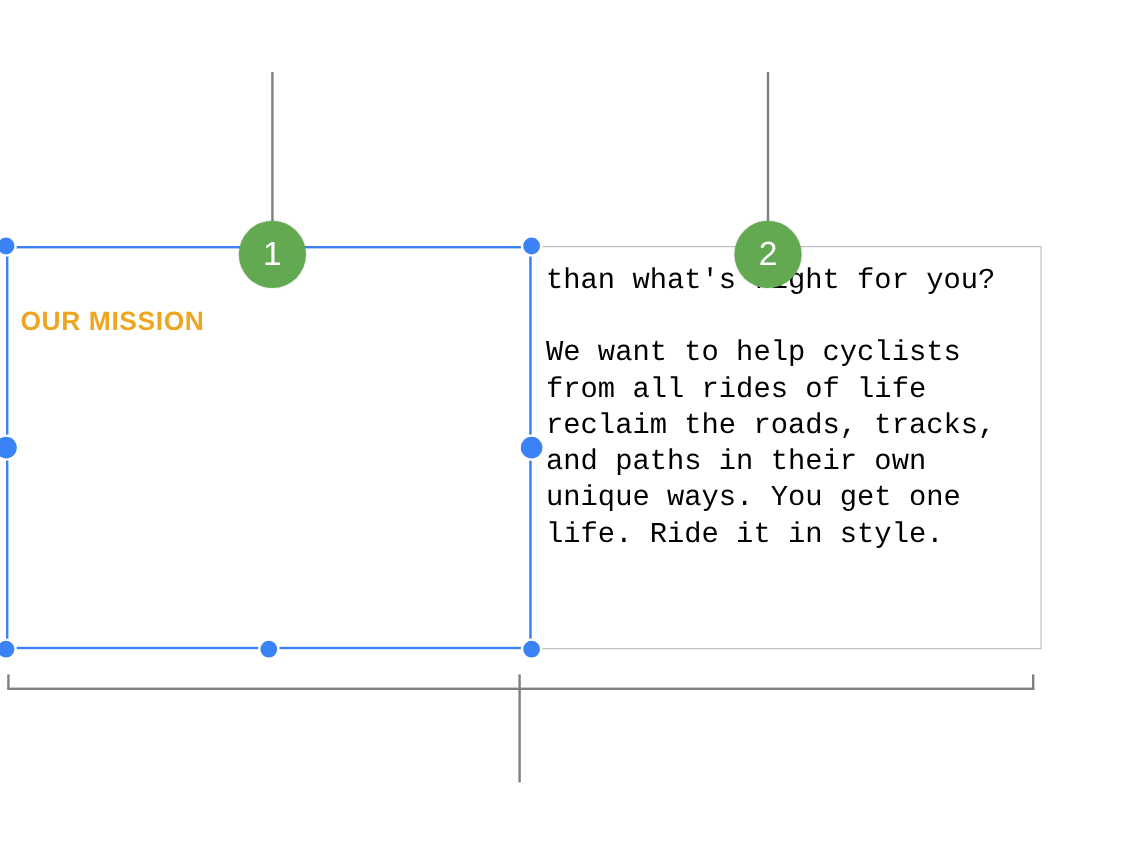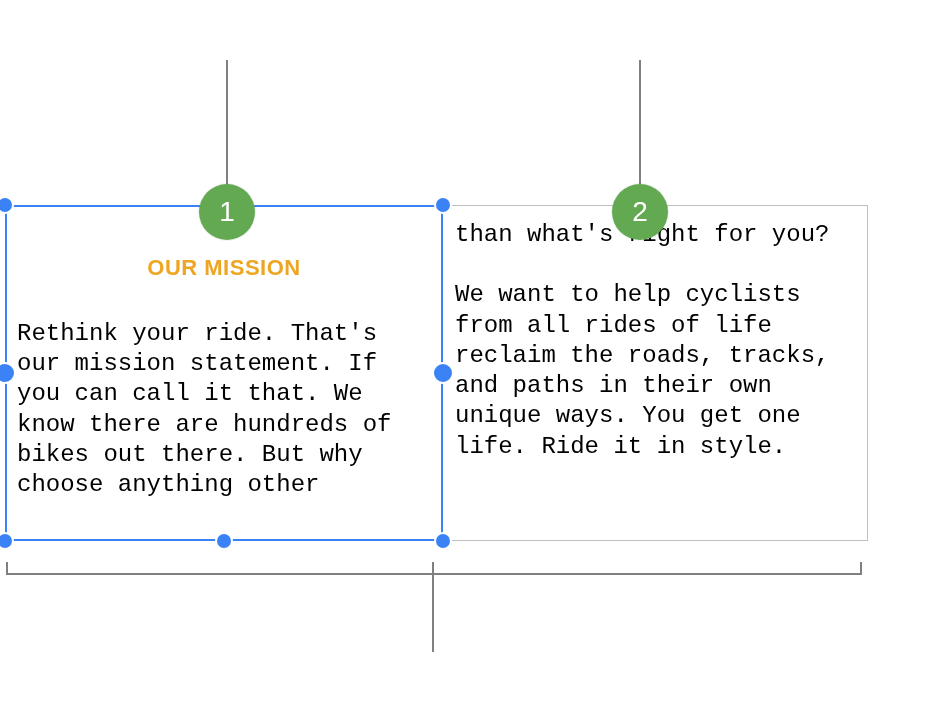--- a/index.html
+++ b/index.html
@@ -77,21 +77,20 @@
     height: 22px;
   }
   
   .heading {
     font-family: "Helvetica Neue", Arial, sans-serif;
     font-weight: 700;
     font-size: 22px;
     letter-spacing: 0.5px;
     margin-top: 36px;
     margin-bottom: 38px;
-    text-align: center;
   }
   
   .body-text {
     font-family: "Courier New", Courier, monospace;
     font-size: 24px;
     line-height: 1.26;
     color: #000000;
     white-space: pre-wrap;
   }
 </style>
@@ -109,21 +108,20 @@
   <div class="leader leader-v3"></div>
 
   <div class="textframe secondary" style="left:442px; top:205px; width:426px; height:336px;">
     <div class="body-text">than what's right for you?
 
 We want to help cyclists from all rides of life reclaim the roads, tracks, and paths in their own unique ways. You get one life. Ride it in style.</div>
   </div>
 
   <div class="textframe" style="left:5px; top:205px; width:438px; height:336px;">
     <div class="heading" style="color:#eea521;">OUR MISSION</div>
-    <div class="body-text">Rethink your ride. That's our mission statement. If you can call it that. We know there are hundreds of bikes out there. But why choose anything other</div>
   </div>
 
   <div class="selection" style="left:5px; top:205px; width:438px; height:336px;"></div>
 
   <div class="handle" style="left:-4px;  top:196px;"></div>
   <div class="handle" style="left:215px; top:196px;"></div>
   <div class="handle" style="left:434px; top:196px;"></div>
   <div class="handle large" style="left:-6px;  top:362px;"></div>
   <div class="handle large" style="left:432px; top:362px;"></div>
   <div class="handle" style="left:-4px;  top:532px;"></div>

